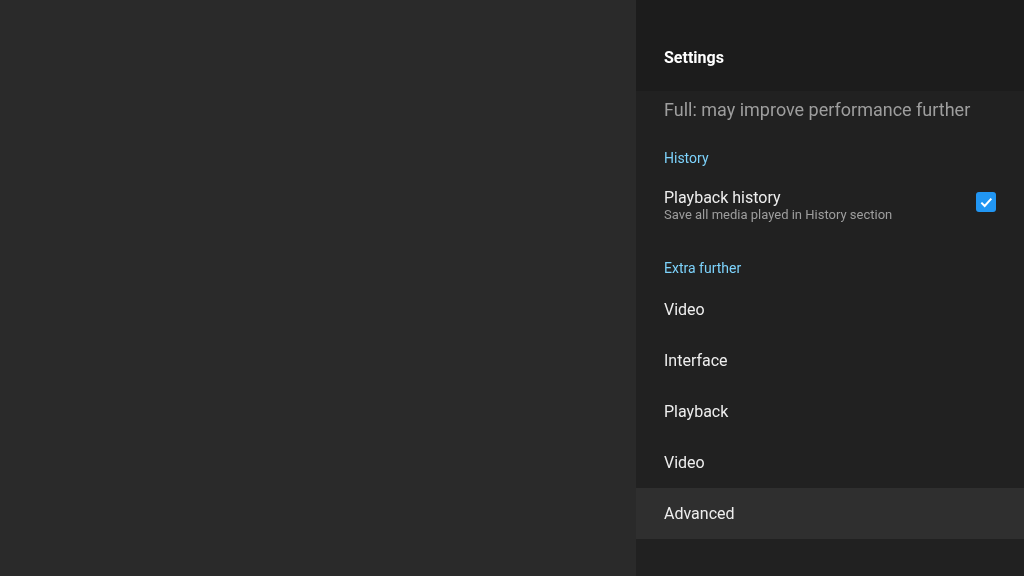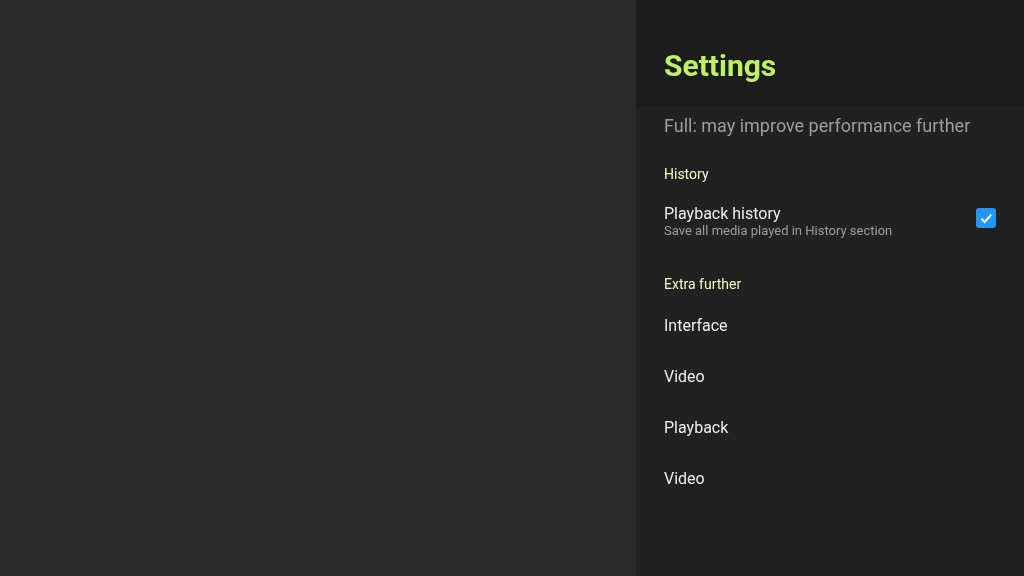--- a/index.html
+++ b/index.html
@@ -25,37 +25,37 @@
       height: 100%;
       background: #1c1c1c;
       display: flex;
       flex-direction: column;
     }
     .header {
       padding: 48px 28px 24px 28px;
       background: #1c1c1c;
     }
     .header-title {
-      color: #bef264;
-      font-size: 30px;
+      color: #ffffff;
+      font-size: 16px;
       font-weight: 700;
     }
     .content {
       flex: 1;
       background: #212121;
       overflow: hidden;
     }
     .description-text {
       color: #9e9e9e;
       font-size: 18px;
       padding: 6px 28px 4px 28px;
       line-height: 1.4;
     }
     .section-header {
-      color: #fef9c3;
+      color: #7dd3fc;
       font-size: 14px;
       font-weight: 400;
       padding: 24px 28px 8px 28px;
     }
     .setting-item {
       padding: 14px 28px;
       display: flex;
       align-items: flex-start;
       justify-content: space-between;
       cursor: pointer;
@@ -129,20 +129,21 @@
       </div>
       <div class="checkbox">
         <svg viewBox="0 0 24 24">
           <polyline points="5 13 10 18 20 7"></polyline>
         </svg>
       </div>
     </div>
 
     <div class="section-header">Extra further</div>
 
+    <div class="menu-item">Video</div>
     <div class="menu-item">Interface</div>
-    <div class="menu-item">Video</div>
     <div class="menu-item">Playback</div>
     <div class="menu-item">Video</div>
+    <div class="menu-item selected">Advanced</div>
 
     <div class="footer-spacer"></div>
   </div>
 </div>
 
 </body></html>

